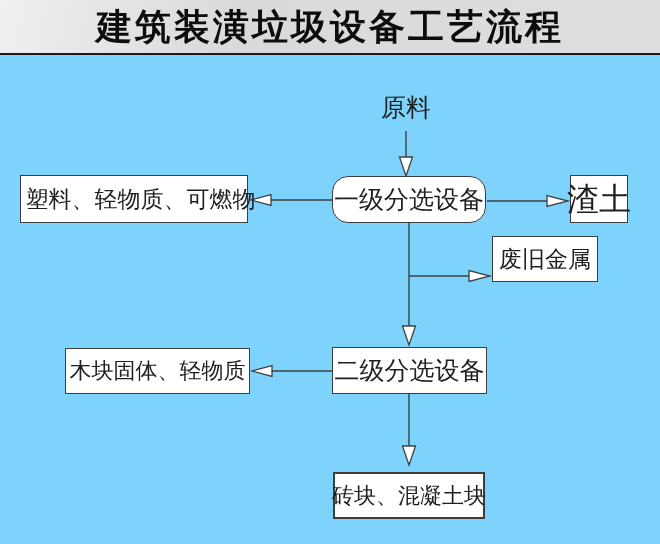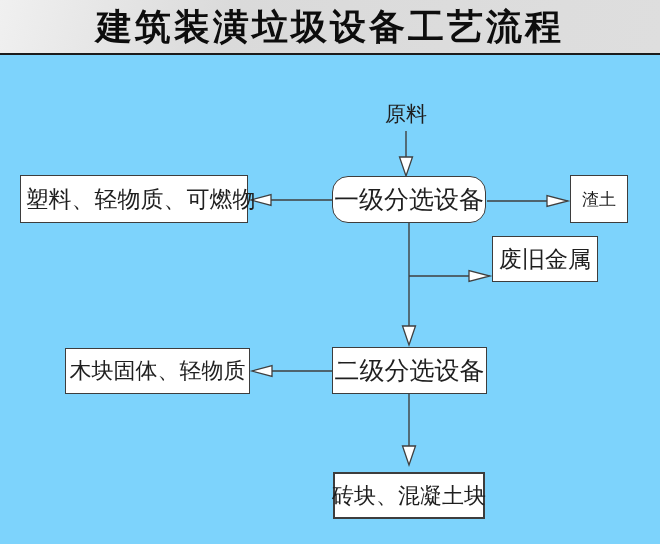--- a/index.html
+++ b/index.html
@@ -111,27 +111,27 @@
       <line x1="409" y1="276" x2="469" y2="276"></line>
       <polygon points="469,270.5 469,281.5 490,276"></polygon>
 
       <line x1="332" y1="371" x2="272" y2="371"></line>
       <polygon points="272,365.5 272,376.5 252,371"></polygon>
 
       <line x1="409" y1="394" x2="409" y2="446"></line>
       <polygon points="402.5,446 415.5,446 409,465"></polygon>
     </svg>
 
-    <div class="node plain" style="left:356px; top:98px; width:100px; height:33px; font-size:21px;">原料</div>
+    <div class="node plain" style="left:356px; top:91px; width:100px; height:33px; font-size:25px;">原料</div>
 
     <div class="node box" style="left:332px; top:176px; width:154px; height:47px; font-size:25px;border-radius:16px;">一级分选设备</div>
 
     <div class="node box" style="left:20px; top:175px; width:228px; height:48px;padding-left:13px;">塑料、轻物质、可燃物</div>
 
-    <div class="node box" style="left:570px; top:175px; width:58px; height:48px; font-size:17px;">渣土</div>
+    <div class="node box" style="left:570px; top:175px; width:58px; height:48px; font-size:32px;">渣土</div>
 
     <div class="node box" style="left:492px; top:236px; width:106px; height:46px;">废旧金属</div>
 
     <div class="node box" style="left:65px; top:348px; width:185px; height:46px; font-size:22px;">木块固体、轻物质</div>
 
     <div class="node box" style="left:332px; top:347px; width:155px; height:47px; font-size:25px;">二级分选设备</div>
 
     <div class="node box thick" style="left:333px; top:472px; width:152px; height:47px; font-size:22px;">砖块、混凝土块</div>
 
   </div>

